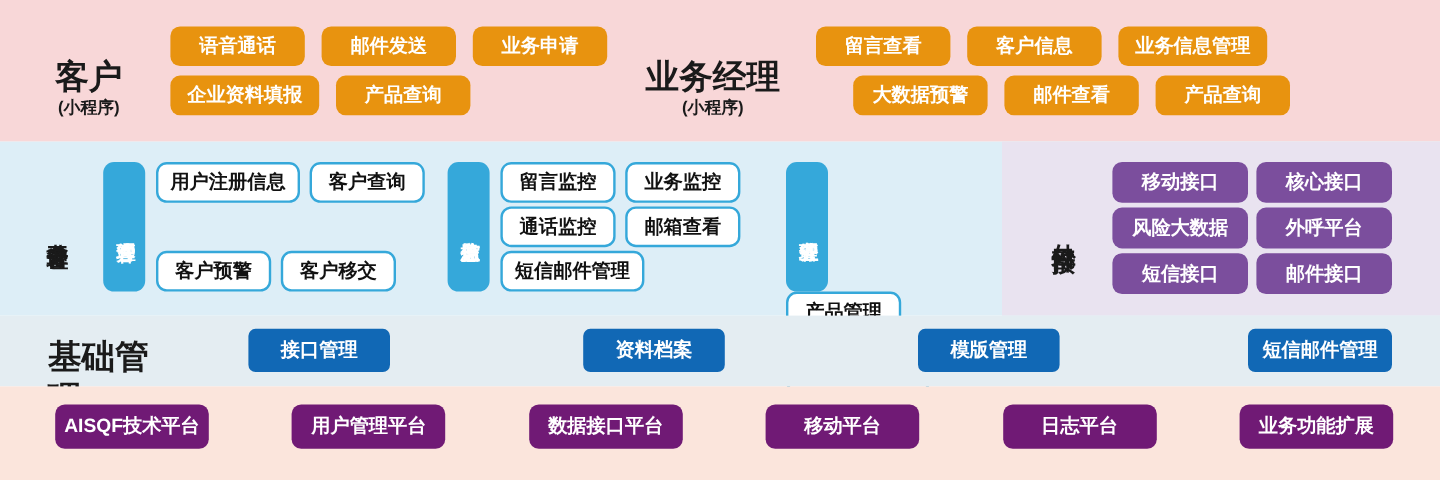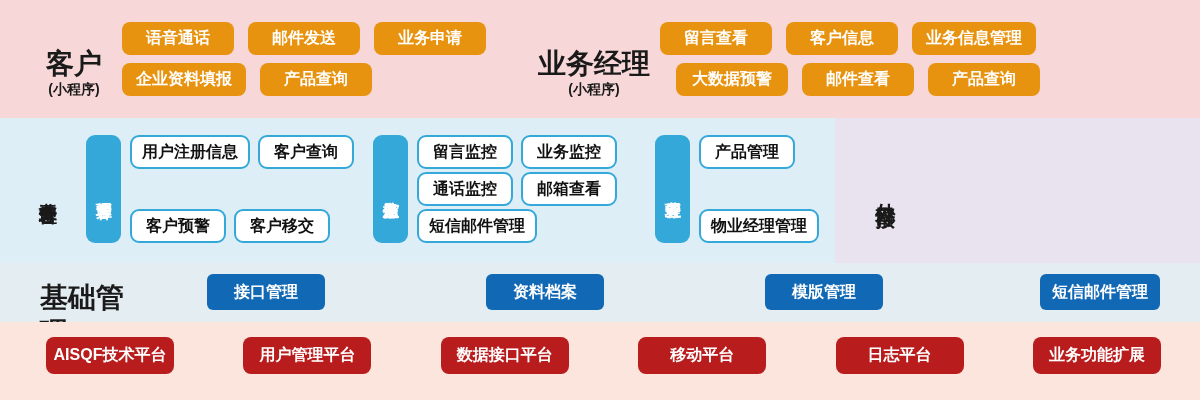--- a/index.html
+++ b/index.html
@@ -15,39 +15,39 @@
   .row4 { top:322px; height:78px;  background:#fbe5dc; }
 
   
   .sec-label { position:absolute; text-align:center; font-weight:bold; line-height:1.25; }
   .sec-label .t { font-size:28px; }
   .sec-label .s { font-size:14px; }
   .lbl-customer { left:24px;  top:46px; width:100px; }
   .lbl-manager  { left:534px; top:46px; width:120px; }
 
   
-  .brow { position:absolute; display:flex; gap:14px; }
+  .brow { position:absolute; display:flex; gap:14px;margin-left:20px; }
   .cust-r1 { left:122px; top:22px; }
   .cust-r2 { left:122px; top:63px; }
   .mgr-r1  { left:660px; top:22px; }
-  .mgr-r2  { left:676px; top:63px; }
+  .mgr-r2  { left:691px; top:63px; }
   .obtn {
     background:#e8930f; color:#fff; font-weight:bold; font-size:16px;
     height:33px; min-width:112px; padding:0 14px; box-sizing:border-box;
     border-radius:8px; display:flex; align-items:center; justify-content:center;
   }
 
   
   .vtitle {
     position:absolute; writing-mode:vertical-rl; text-orientation:upright;
     font-weight:bold; letter-spacing:1px;
   }
   .plat-title { left:36px; top:50%; transform:translateY(-50%); font-size:18px; }
   .group { position:absolute; top:17px; display:flex; }
-  .g1 { left:86px; }  .g2 { left:373px; }  .g3 { left:655px; }
+  .g1 { left:86px; }  .g2 { left:373px; }  .g3 { left:655px;flex-direction:column; }
   .pill {
     width:35px; height:108px; background:#35a8da; border-radius:9px;
     color:#fff; font-weight:bold; font-size:16px; margin-right:9px;
     display:flex; align-items:center; justify-content:center;
     writing-mode:vertical-rl; text-orientation:upright;
   }
   .gcol { height:108px; display:flex; flex-direction:column; justify-content:space-between; }
   .grow { display:flex; gap:8px; }
   .wbox {
     background:#fff; border:2px solid #35a8da; border-radius:9px;
@@ -76,21 +76,21 @@
     display:flex; align-items:center; justify-content:center;
   }
   .bb0 { left:207px; } .bb1 { left:486px; } .bb2 { left:765px; } .bb3 { left:1040px; width:120px; }
 
   
   .row4-inner {
     display:flex; justify-content:space-between; align-items:flex-start;
     padding:15px 39px 0 46px; box-sizing:border-box; width:1200px; height:78px;
   }
   .fbtn {
-    width:128px; height:37px; background:#b91c1c; border-radius:8px;
+    width:128px; height:37px; background:#701a75; border-radius:8px;
     color:#fff; font-weight:bold; font-size:16px;
     display:flex; align-items:center; justify-content:center;
   }
 </style>
 </head>
 <body>
 
 <div class="canvas">
 
   <div class="band row1">
@@ -165,20 +165,28 @@
           <div class="wbox">产品管理</div>
         </div>
         <div class="grow">
           <div class="wbox">物业经理管理</div>
         </div>
       </div>
     </div>
 
     <div class="ext">
       <div class="vtitle ext-title">外部接口</div>
+      <div class="ext-grid">
+        <div class="pbtn">移动接口</div>
+        <div class="pbtn">核心接口</div>
+        <div class="pbtn">风险大数据</div>
+        <div class="pbtn">外呼平台</div>
+        <div class="pbtn">短信接口</div>
+        <div class="pbtn">邮件接口</div>
+      </div>
     </div>
   </div>
 
   <div class="band row3">
     <div class="sec-label lbl-base">
       <div class="t">基础管理</div>
     </div>
     <div class="bbtn bb0">接口管理</div>
     <div class="bbtn bb1">资料档案</div>
     <div class="bbtn bb2">模版管理</div>

